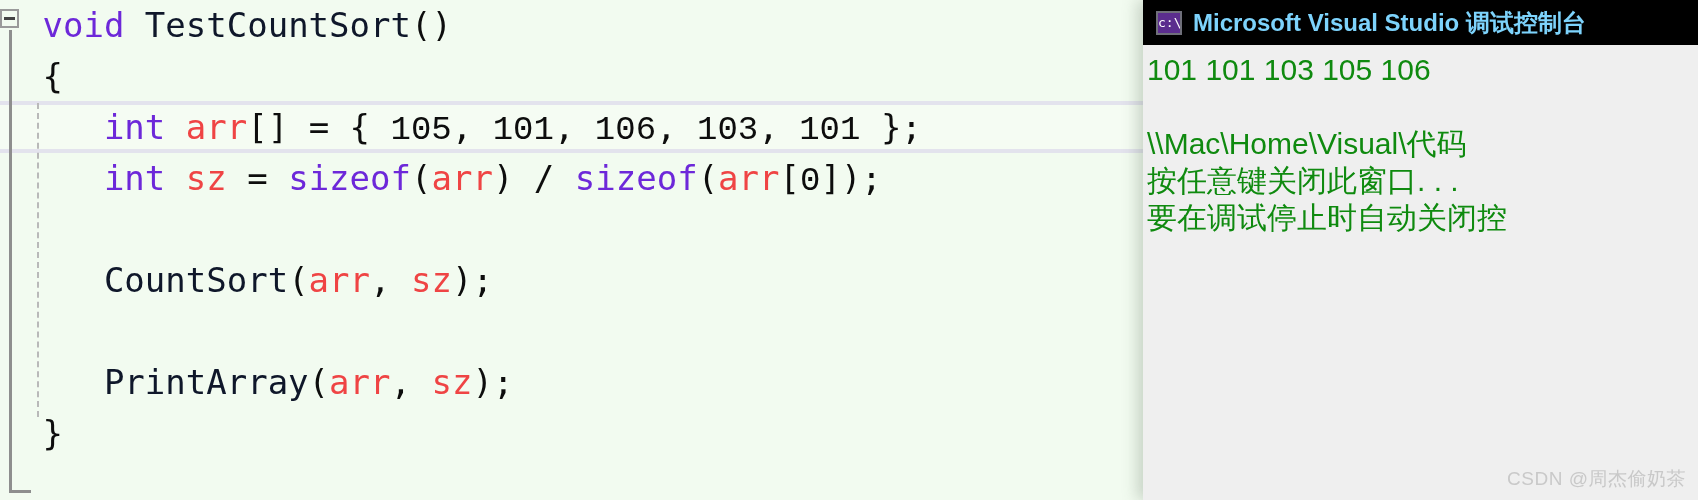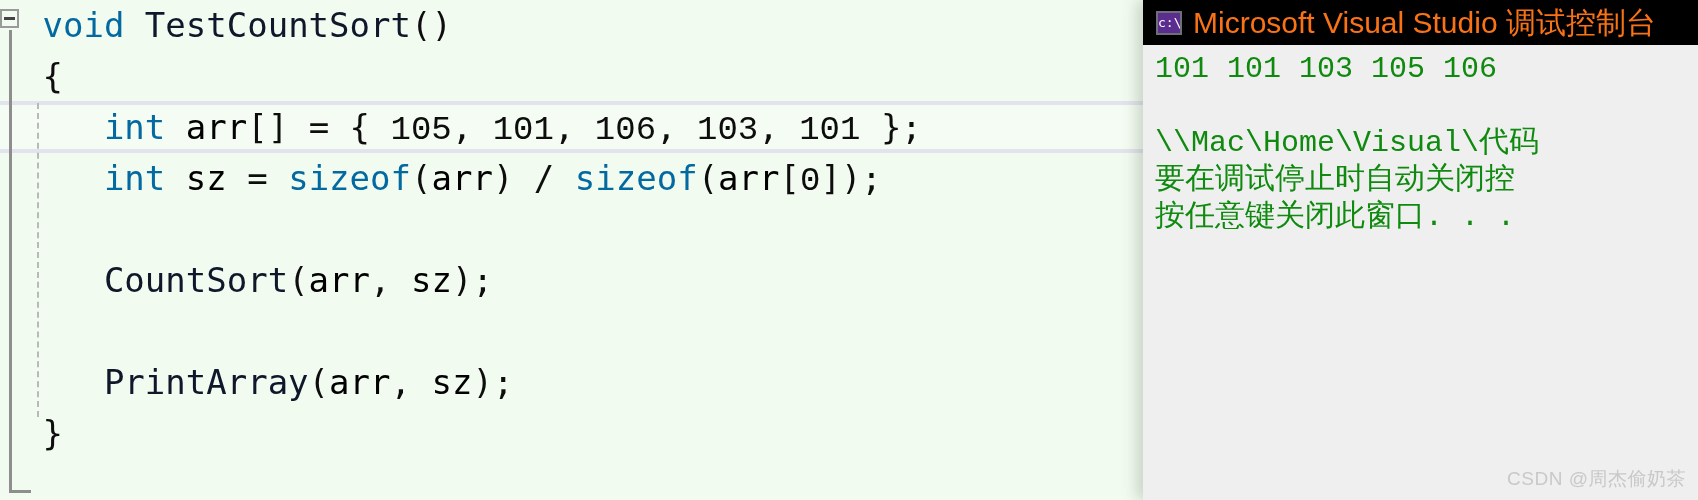--- a/index.html
+++ b/index.html
@@ -81,23 +81,23 @@
     position: absolute;
     left: 22px; top: 0;
     width: 1200px;
     font-family: "DejaVu Sans Mono", monospace;
     font-size: 34px;
     line-height: 51px;
     white-space: pre;
     color: #111111;
   }
   #code .line { height: 51px; }
-  .kw   { color: #0369a1; text-align: right; }
+  .kw   { color: #6d28d9; text-align: right; }
   .fn   { color: #0f172a; }
-  .id   { color: #000000; }
+  .id   { color: #ef4444; }
   .pn   { color: #0d0d0d; }
   .num  { color: #0d0d0d; font-family: Liberation Mono, monospace; }
 
   
   #console-window {
     position: absolute;
     left: 1143px; top: 0;
     width: 555px; height: 500px;
     background: #efefef;
     overflow: hidden;
@@ -128,37 +128,38 @@
     left: 0; top: 0;
     width: 100%;
     font-family: "DejaVu Sans Mono", monospace;
     font-size: 13px;
     line-height: 20px;
     color: #ffffff;
     text-align: center;
     letter-spacing: 0px;
   }
   #console-title-text {
-    color: #f97316;
+    color: #7dd3fc;
     font-family: "Liberation Sans", sans-serif;
-    font-size: 30px;
+    font-size: 24px;
     line-height: 45px;
     white-space: nowrap;
+    font-weight: bold;
   }
   #console-body {
     position: absolute;
     left: 0; top: 45px;
     width: 555px; height: 455px;
     background: #efefef;
     color: #0f8a0f;
-    font-family: Liberation Mono, monospace;
+    font-family: Liberation Sans, sans-serif;
     font-size: 30px;
     line-height: 37px;
     white-space: pre;
-    padding: 6px 0 0 12px;
+    padding: 6px 0 0 4px;
     box-sizing: border-box;
     overflow: hidden;
   }
   #console-body .cline { height: 37px; }
   #console-body .blank { height: 37px; }
 
   
   #watermark {
     position: absolute;
     right: 12px; bottom: 8px;
@@ -189,15 +190,15 @@
   <div id="code"><div class="line"> <span class="kw">void</span><span class="pn"> </span><span class="fn">TestCountSort</span><span class="pn">()</span></div><div class="line"> <span class="pn">{</span></div><div class="line">    <span class="kw">int</span><span class="pn"> </span><span class="id">arr</span><span class="pn">[] = { </span><span class="num">105</span><span class="pn">, </span><span class="num">101</span><span class="pn">, </span><span class="num">106</span><span class="pn">, </span><span class="num">103</span><span class="pn">, </span><span class="num">101</span><span class="pn"> };</span></div><div class="line">    <span class="kw">int</span><span class="pn"> </span><span class="id">sz</span><span class="pn"> = </span><span class="kw">sizeof</span><span class="pn">(</span><span class="id">arr</span><span class="pn">) / </span><span class="kw">sizeof</span><span class="pn">(</span><span class="id">arr</span><span class="pn">[</span><span class="num">0</span><span class="pn">]);</span></div><div class="line"> </div><div class="line">    <span class="fn">CountSort</span><span class="pn">(</span><span class="id">arr</span><span class="pn">, </span><span class="id">sz</span><span class="pn">);</span></div><div class="line"> </div><div class="line">    <span class="fn">PrintArray</span><span class="pn">(</span><span class="id">arr</span><span class="pn">, </span><span class="id">sz</span><span class="pn">);</span></div><div class="line"> <span class="pn">}</span></div></div>
 </div>
 
 <div id="console-window">
   <div id="console-titlebar">
     <span id="console-icon">
       <span class="cio">c:\</span>
     </span>
     <span id="console-title-text">Microsoft Visual Studio 调试控制台</span>
   </div>
-  <div id="console-body"><div class="cline">101 101 103 105 106</div><div class="blank">&nbsp;</div><div class="cline">\\Mac\Home\Visual\代码</div><div class="cline">要在调试停止时自动关闭控</div><div class="cline">按任意键关闭此窗口. . .</div></div>
+  <div id="console-body"><div class="cline">101 101 103 105 106</div><div class="blank">&nbsp;</div><div class="cline">\\Mac\Home\Visual\代码</div><div class="cline">按任意键关闭此窗口. . .</div><div class="cline">要在调试停止时自动关闭控</div></div>
   <div id="watermark">CSDN @周杰偷奶茶</div>
 </div>
 
 </body></html>

